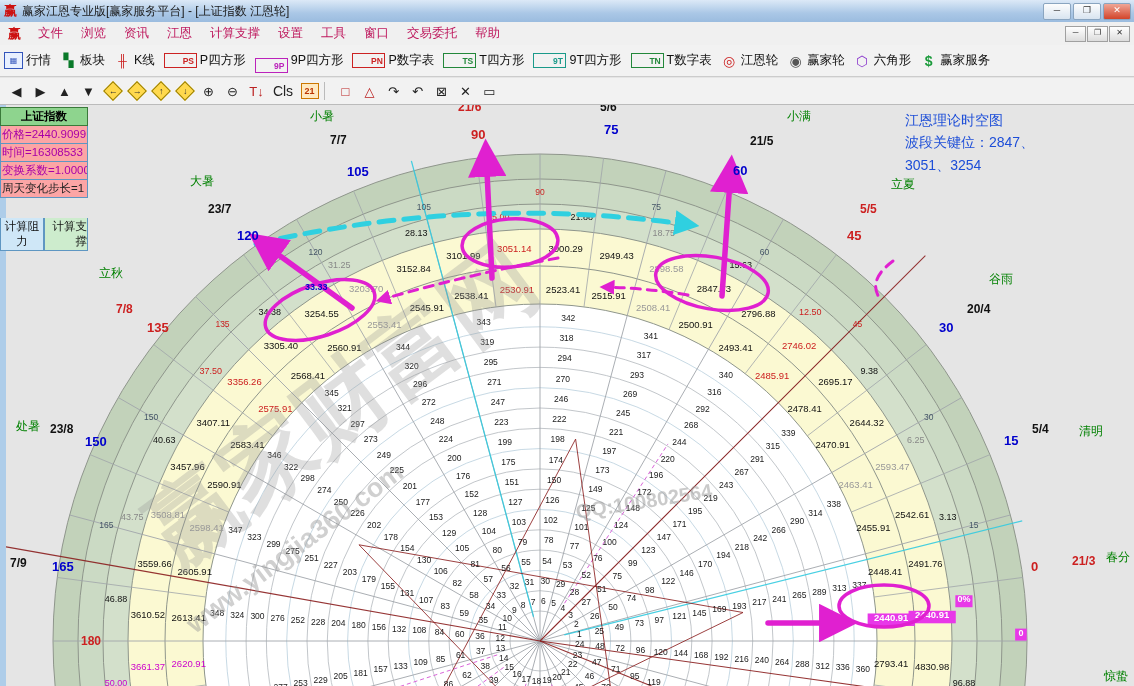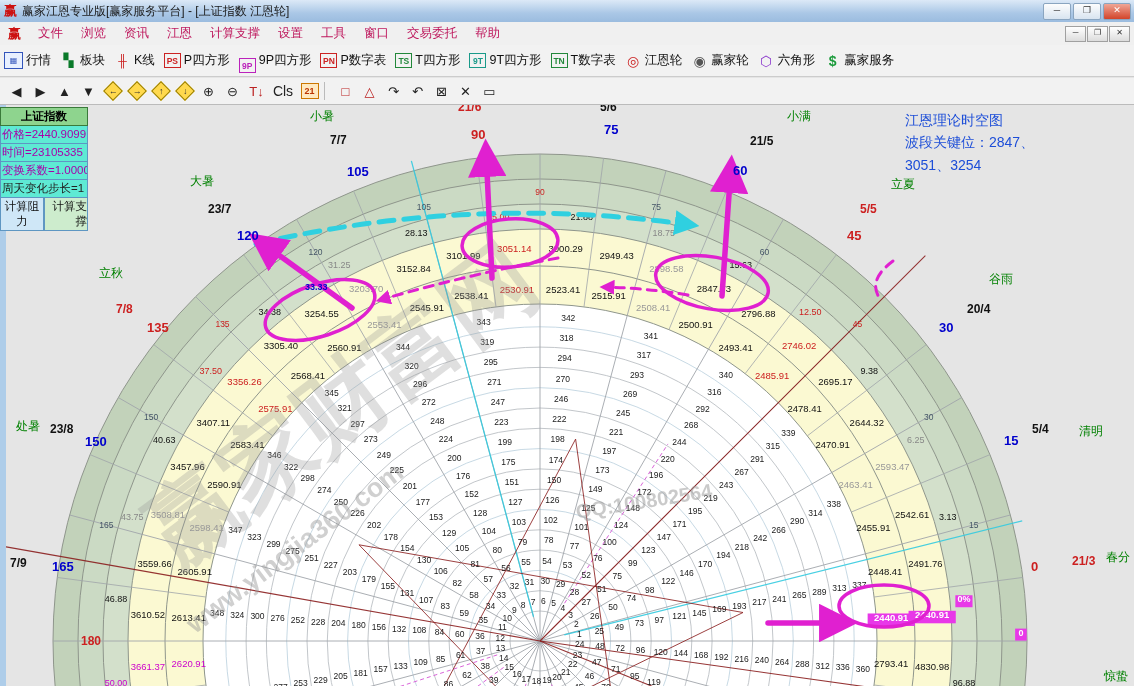--- a/index.html
+++ b/index.html
@@ -17,40 +17,40 @@
   .menu-item{padding:2px 9px;color:#be185d;}
   .mdi-controls{margin-left:auto;display:flex;gap:1px;padding-right:4px;}
   .mdi-btn{width:19px;height:14px;border:1px solid #a0a0a0;background:linear-gradient(#fff,#dcdcdc);font-size:8px;line-height:12px;text-align:center;color:#333;}
   
   .toolbar{position:absolute;left:0;top:45px;width:1134px;height:32px;background:#f2f2f2;border-bottom:1px solid #cccccc;display:flex;align-items:center;font-size:12.5px;padding-left:4px;box-sizing:border-box;}
   .tb-item{display:flex;align-items:center;margin-right:9px;color:#111;}
   .tb-ico{display:inline-flex;align-items:center;justify-content:center;width:17px;height:15px;margin-right:3px;font-size:10px;font-weight:bold;}
   .ico-grid{background:#e8f0ff;border:1px solid #3355bb;color:#3355bb;font-size:8px;}
   .ico-blocks{color:#0a7a2a;font-size:13px;}
   .ico-kline{color:#cc2222;font-size:12px;}
-  .ico-box{border:1px solid currentColor;font-size:8.5px;width:15px;height:13px;}
+  .ico-box{border:1px solid currentColor;font-size:8.5px;width:15px;height:13px;padding-left:16px;}
   .ico-round{font-size:14px;}
   .drawbar{position:absolute;left:0;top:78px;width:1134px;height:27px;background:#f2f2f2;border-bottom:1px solid #bbbbbb;display:flex;align-items:center;padding-left:6px;box-sizing:border-box;}
   .d-ico{display:inline-flex;align-items:center;justify-content:center;width:21px;height:20px;margin-right:3px;font-size:13px;color:#222;}
   .d-ico.red{color:#bb2222;}
   .d-ico.sep{width:6px;border-left:1px solid #bbb;height:18px;margin:0 4px 0 1px;}
   .diamond{width:12px;height:12px;background:#ffd94d;border:1px solid #997f00;transform:rotate(45deg);display:flex;align-items:center;justify-content:center;}
   .diamond>span{transform:rotate(-45deg);font-size:9px;color:#333;font-weight:bold;}
   .ico-cal{background:#ffe9c0;border:1px solid #cc7700;color:#bb3300;font-size:9px;width:16px;height:14px;display:flex;align-items:center;justify-content:center;font-weight:bold;}
   
   .chart{position:absolute;left:0;top:105px;width:1134px;height:581px;background:#e5e5e5;overflow:hidden;}
   .chart svg{position:absolute;left:0;top:0;}
   .leftstrip{position:absolute;left:0;top:0;width:6px;height:581px;background:#aecde9;}
   
   .sidepanel{position:absolute;left:0;top:2px;width:88px;font-size:11.5px;z-index:5;}
   .sp-title{background:#8ed48e;border:1px solid #3a7a3a;color:#000;text-align:center;font-weight:bold;padding:1px 2px;}
-  .sp-row{background:#5eead4;border:1px solid #5e96c2;border-top:none;color:#a800a8;padding:1px 1px;white-space:nowrap;overflow:hidden;}
+  .sp-row{background:#fca5a5;border:1px solid #5e96c2;border-top:none;color:#a800a8;padding:1px 1px;white-space:nowrap;overflow:hidden;}
   .sp-row.dark{color:#222;}
   .sp-btns{display:flex;}
-  .sp-btn{flex:1;border:1px solid #5e96c2;border-top:none;background:#cfe7f7;color:#111;text-align:center;padding:1px 0;}
+  .sp-btn{flex:1;border:1px solid #5e96c2;border-top:none;background:#cfe7f7;color:#111;text-align:center;padding:1px 0;margin-top:20px;}
   .sp-btn.alt{background:#cdeccd;text-align:right;}
   
   .note{position:absolute;left:905px;top:4px;width:228px;color:#1d4ed8;font-size:14px;line-height:1.6;z-index:5;}
 </style>
 </head>
 <body>
 
 <div id="app">
   <div class="titlebar">
     <span class="logo">赢</span>
@@ -843,21 +843,21 @@
           <text x="1072" y="565" font-size="12" fill="#cc2020" text-anchor="start" font-family="&quot;Liberation Sans&quot;,&quot;DejaVu Sans&quot;,sans-serif" font-weight="bold">21/3</text>
           <text x="1106" y="561" font-size="12" fill="#008000" text-anchor="start" font-family="&quot;Liberation Sans&quot;,&quot;DejaVu Sans&quot;,sans-serif">春分</text>
           <text x="1104" y="680" font-size="12" fill="#008000" text-anchor="start" font-family="&quot;Liberation Sans&quot;,&quot;DejaVu Sans&quot;,sans-serif">惊蛰</text>
         </g>
       </svg>
     <div class="leftstrip"></div>
     <div class="sidepanel">
       <div class="sp-title">上证指数</div>
       <div id="sp-rows">
           <div class="sp-row">价格=2440.9099</div>
-          <div class="sp-row">时间=23105335</div>
+          <div class="sp-row">时间=16308533</div>
           <div class="sp-row">变换系数=1.00000</div>
           <div class="sp-row dark">周天变化步长=1</div>
         </div>
       <div class="sp-btns">
         <div class="sp-btn">计算阻力</div>
         <div class="sp-btn alt">计算支撑</div>
       </div>
     </div>
     <div class="note">
       <div>江恩理论时空图</div>

